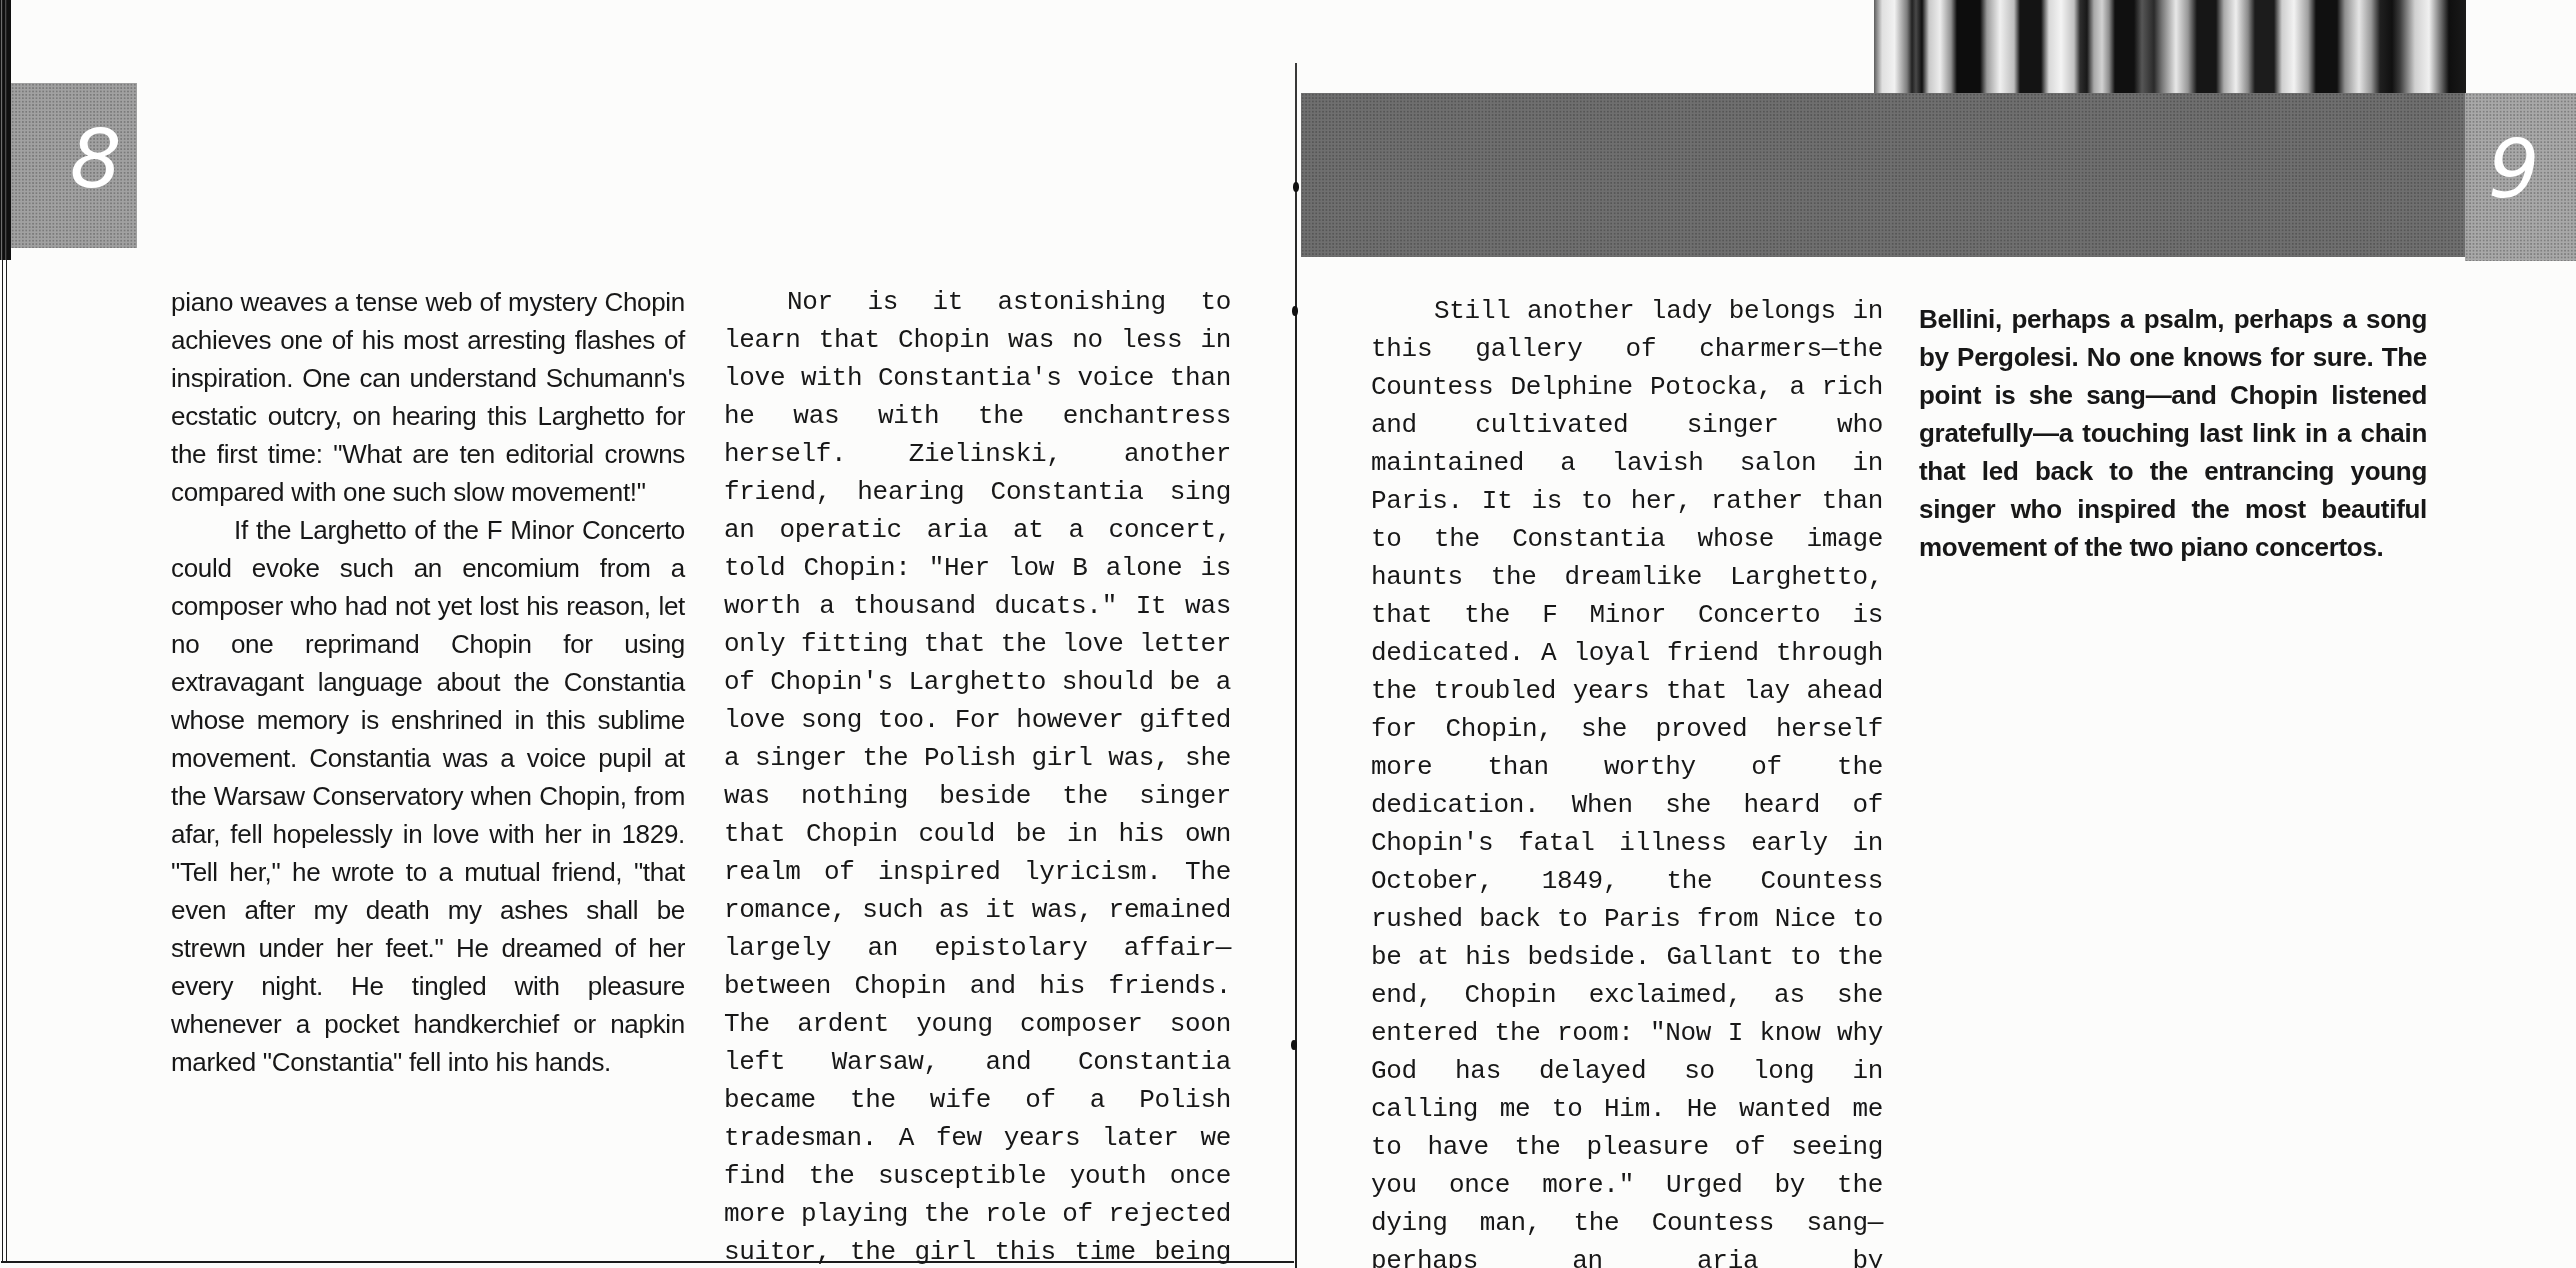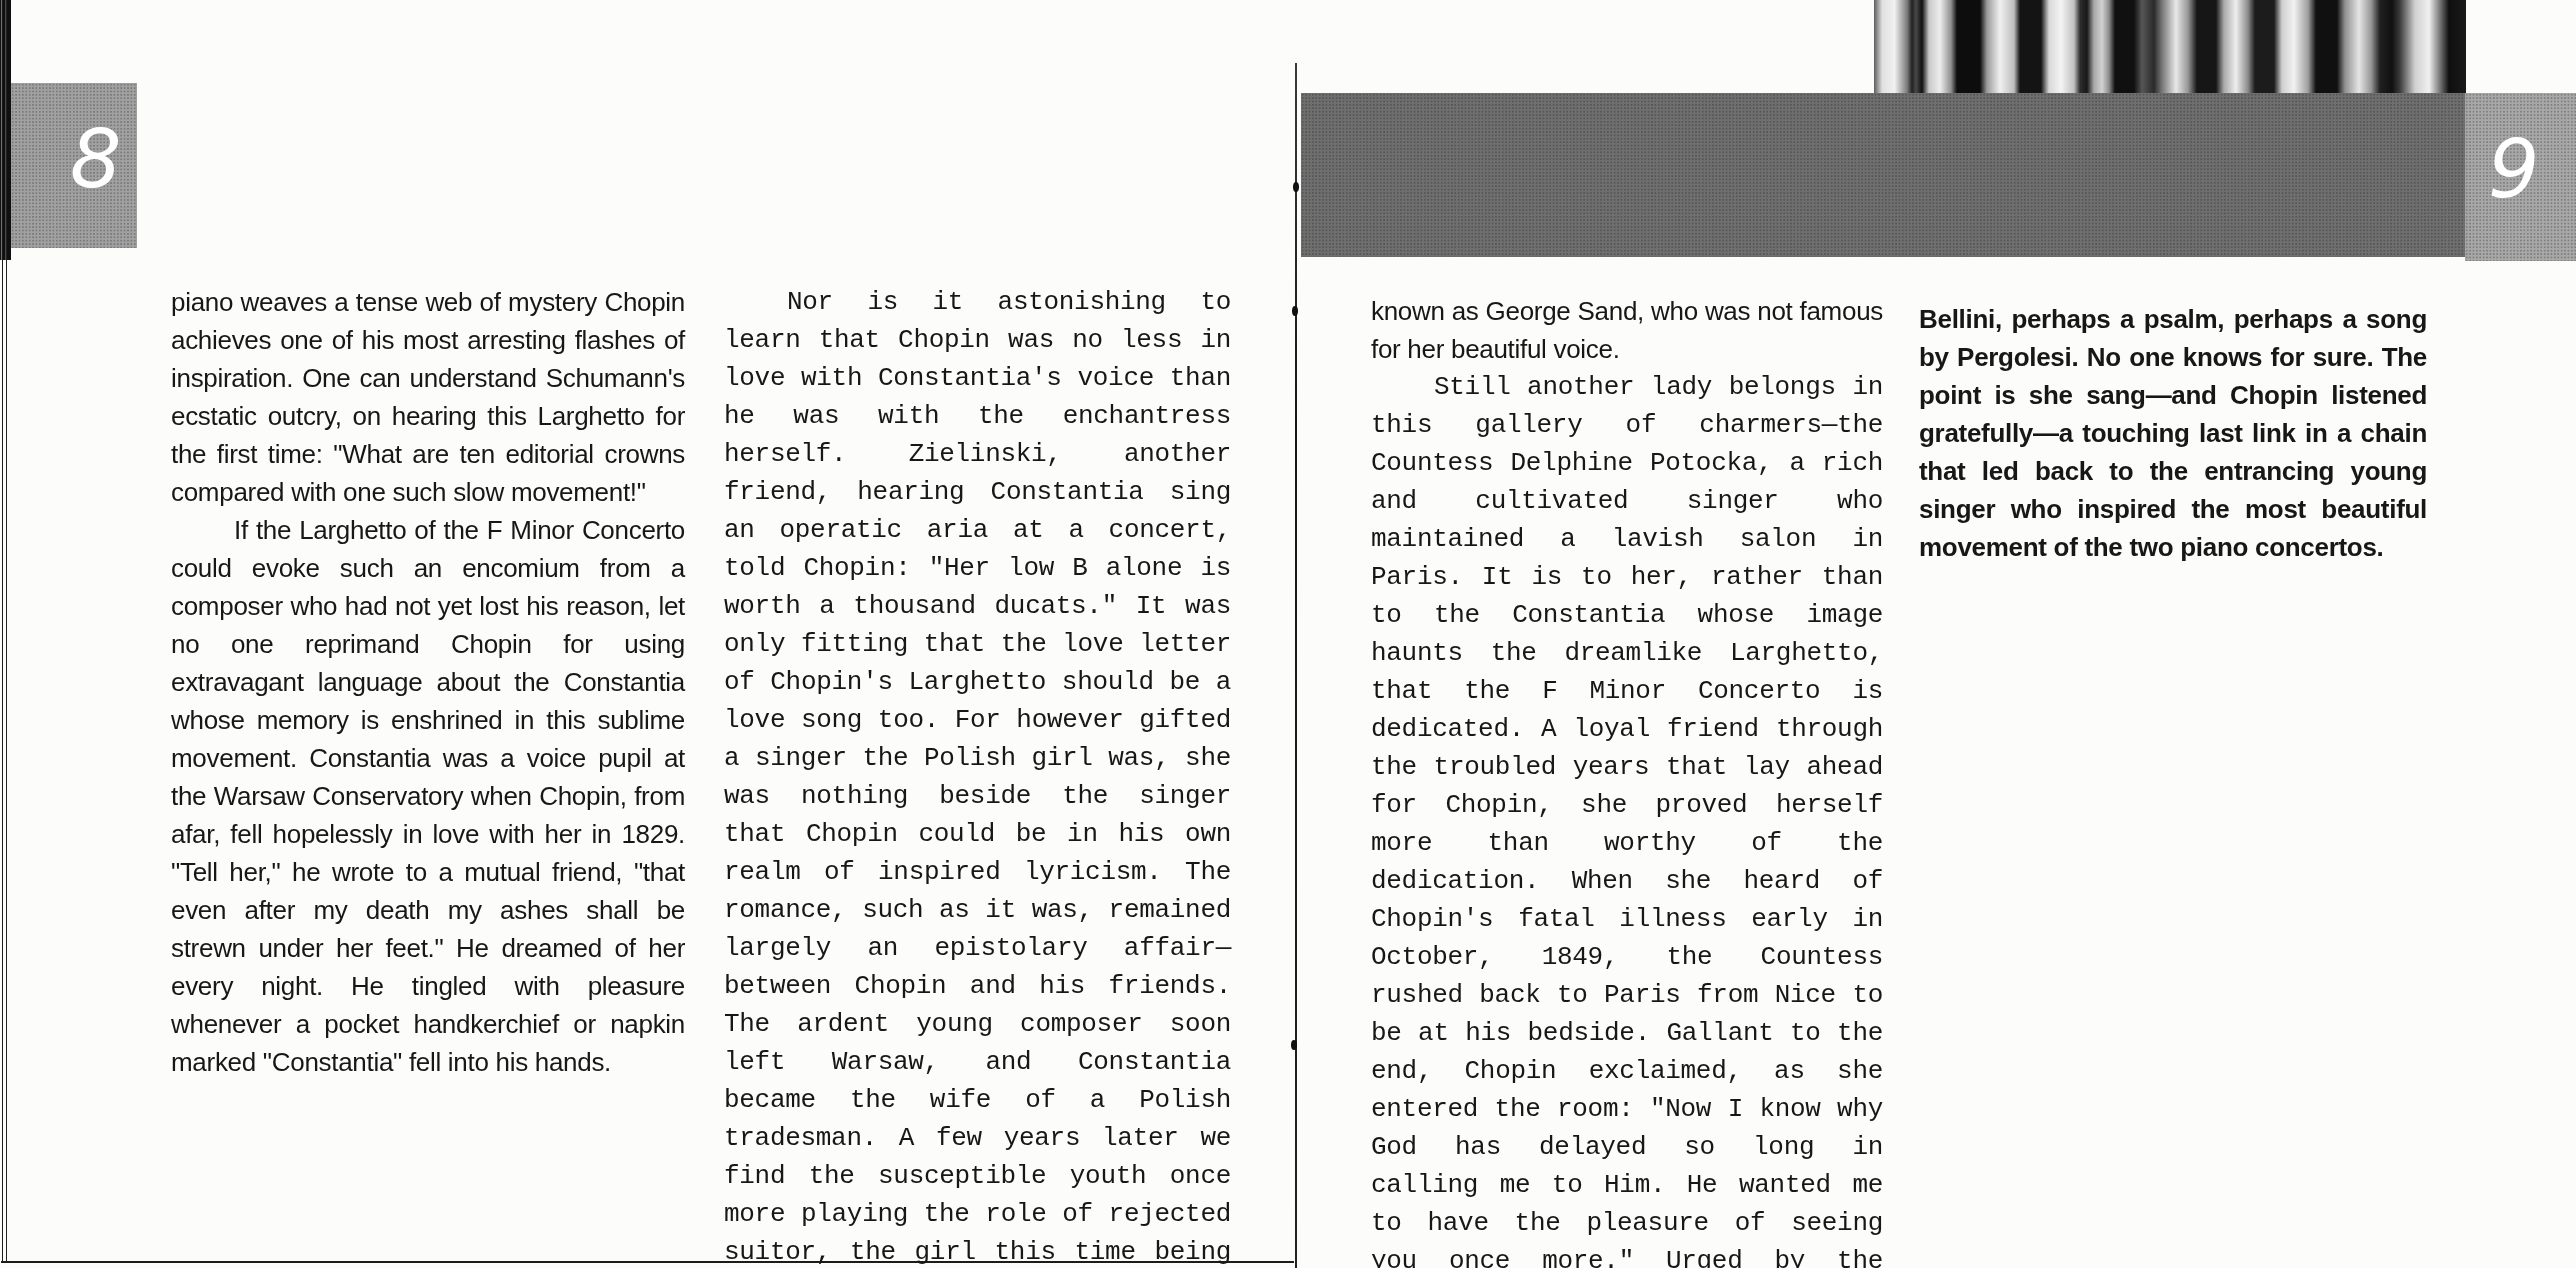--- a/index.html
+++ b/index.html
@@ -130,21 +130,20 @@
     </div>
   </div>
 
   <div>
     <div class="pipes-photo"></div>
     <div class="banner halftone"></div>
     <div class="badge-9 halftone">
       <span class="pagenum">9</span>
     </div>
     <div class="col" id="col-3">
-      <p class="para">known as George Sand, who was not famous for her beautiful voice.</p>
       <p class="para indent cont-next">Still another lady belongs in this gallery of charmers—the Countess Delphine Potocka, a rich and cultivated singer who maintained a lavish salon in Paris. It is to her, rather than to the Constantia whose image haunts the dreamlike Larghetto, that the F Minor Concerto is dedicated. A loyal friend through the troubled years that lay ahead for Chopin, she proved herself more than worthy of the dedication. When she heard of Chopin's fatal illness early in October, 1849, the Countess rushed back to Paris from Nice to be at his bedside. Gallant to the end, Chopin exclaimed, as she entered the room: "Now I know why God has delayed so long in calling me to Him. He wanted me to have the pleasure of seeing you once more." Urged by the dying man, the Countess sang—perhaps an aria by</p>
     </div>
     <div class="col" id="col-4">
       <p class="para">Bellini, perhaps a psalm, perhaps a song by Pergolesi. No one knows for sure. The point is she sang—and Chopin listened gratefully—a touching last link in a chain that led back to the entrancing young singer who inspired the most beautiful movement of the two piano concertos.</p>
     </div>
   </div>
 
 </div>
 
 

